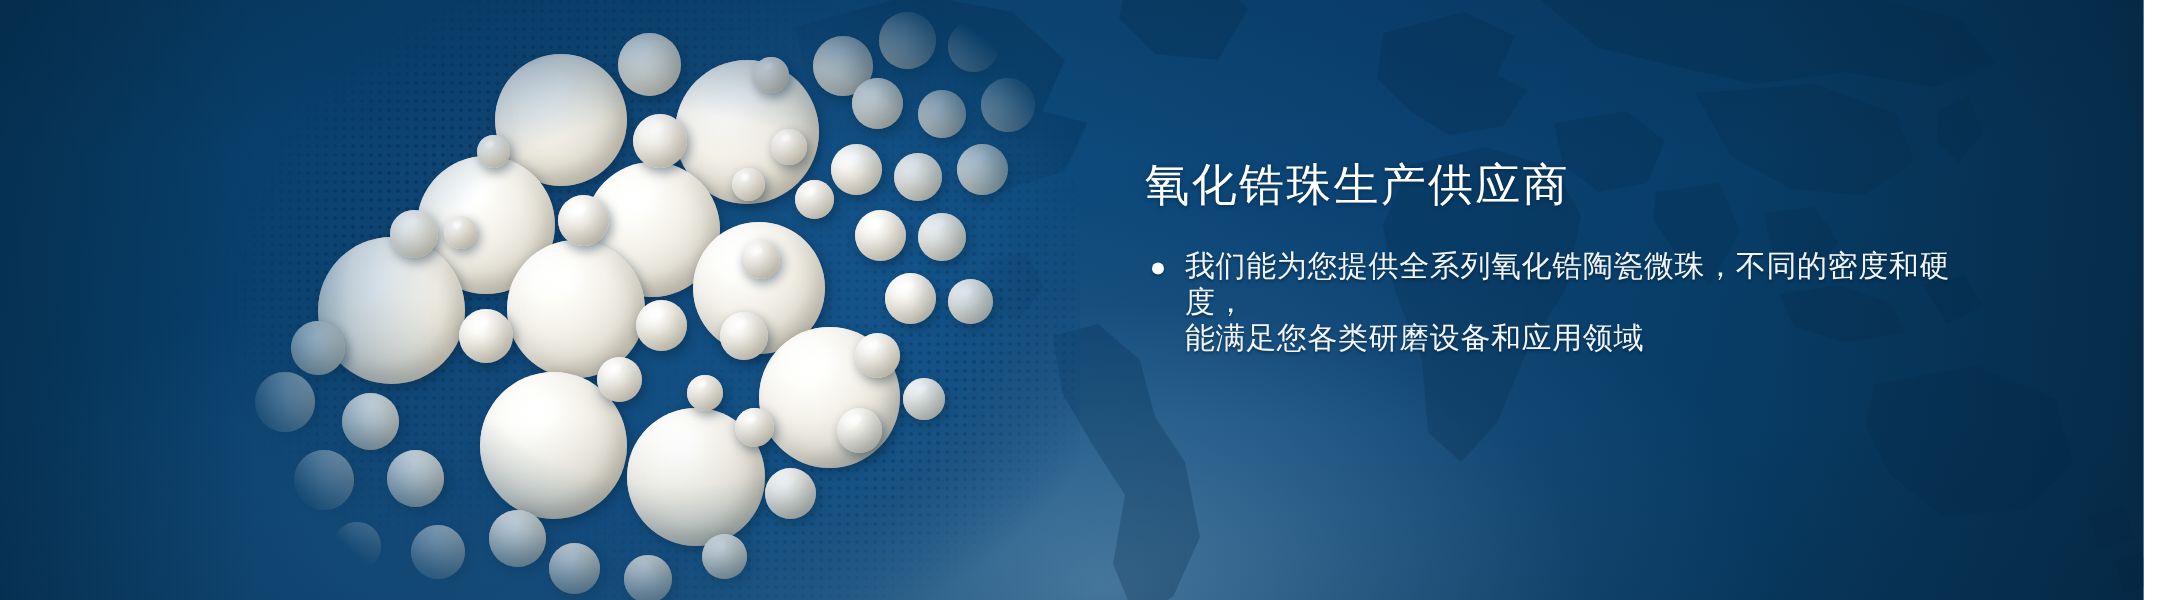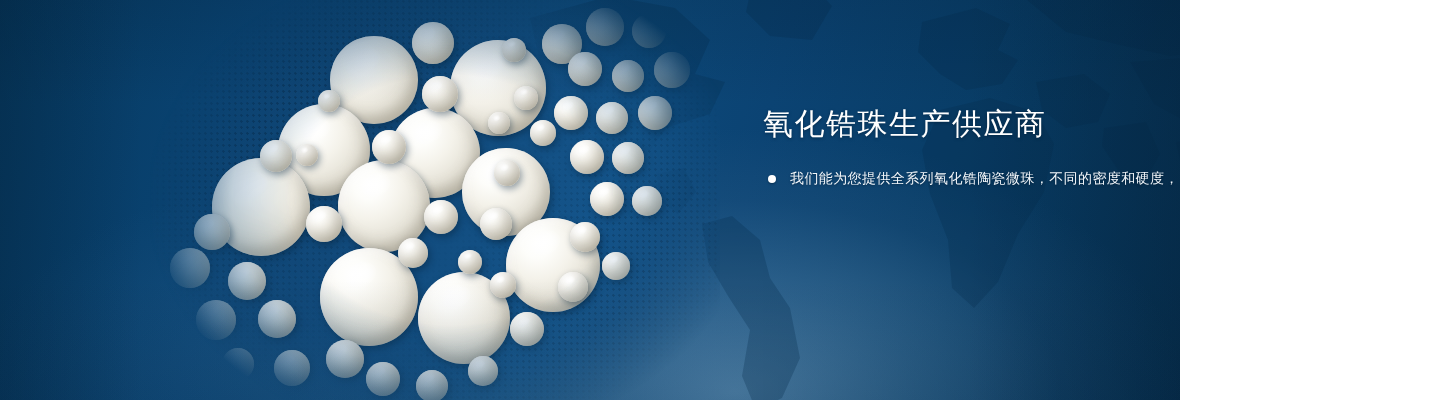--- a/index.html
+++ b/index.html
@@ -2,26 +2,25 @@
 <html><head>
 <meta charset="utf-8">
 <style>
   html, body {
     margin: 0;
     padding: 0;
     background: #ffffff;
   }
   #banner {
     position: relative;
-    width: 1144px;
+    width: 1429px;
     height: 400px;
     overflow: hidden;
     font-family: "Liberation Sans", "DejaVu Sans", sans-serif;
     background: #0a4271;
-    padding-left: 36px;
   }
 
   
   .bg-base {
     position: absolute;
     inset: 0;
     background: linear-gradient(105deg, #06395f 0%, #0a4474 22%, #0d4b7c 45%, #0b4373 62%, #083c65 80%, #073253 100%);
   }
   .bg-glow {
     position: absolute;
@@ -123,21 +122,21 @@
   }
   .bullets {
     list-style: none;
     margin: 0;
     padding: 0;
   }
   .bullet {
     position: relative;
     padding-left: 27px;
     color: #f2f6fa;
-    font-size: 14px;
+    font-size: 20px;
     line-height: 24px;
     letter-spacing: 0.4px;
     margin-bottom: 6px;
     text-shadow: 0 1px 2px rgba(2,25,46,0.55);
   }
   .bullet:last-child { margin-bottom: 0; }
   .dot {
     position: absolute;
     left: 5px;
     top: 9px;
@@ -261,20 +260,21 @@
   <div class="bg-vignette"></div>
 
   <div class="copy">
     <h1 class="headline">氧化锆珠生产供应商</h1>
 
     <ul class="bullets">
 
       <li class="bullet">
         <span class="dot"></span>
         <span class="bullet-line">我们能为您提供全系列氧化锆陶瓷微珠，不同的密度和硬度，</span>
+        <span class="bullet-line">能满足您各类研磨设备和应用领域</span>
       </li>
 
 
 
     </ul>
   </div>
 
 </div>
 
 </body></html>

